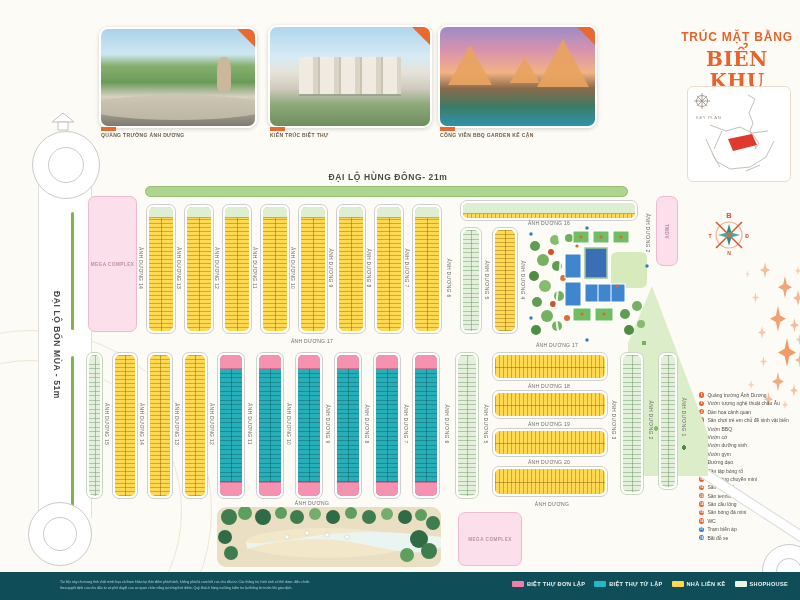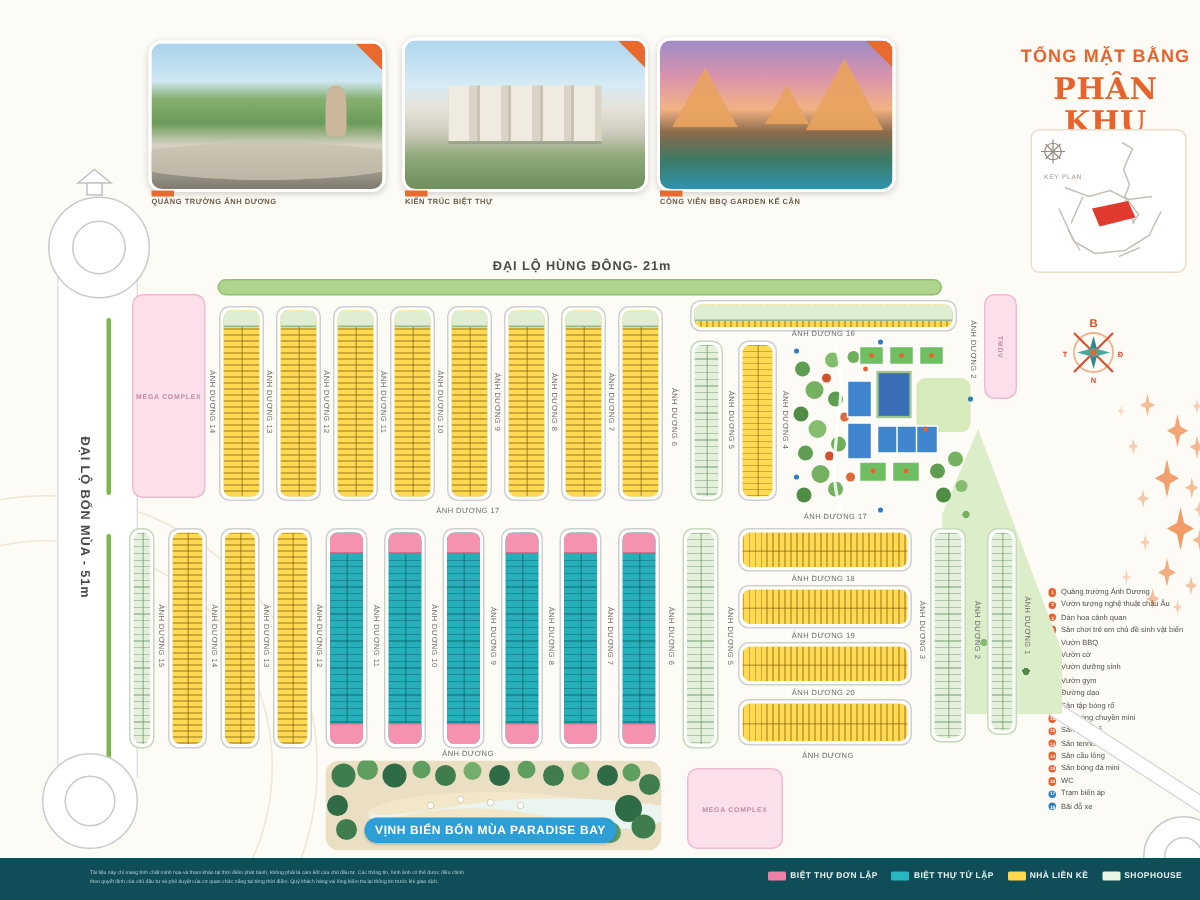--- a/index.html
+++ b/index.html
@@ -136,22 +136,22 @@
           <div class="ph-tent" style="left: 97px; top: 12px; width: 52px; height: 48px;"></div>
           <div class="ph-tent" style="left: 69.75px; top: 30px; width: 30px; height: 26px;"></div>
         </div>
         <div class="photo-tri"></div>
       </div>
       <div class="photo-dash" style="left: 440px; top: 127px;"></div>
       <div class="photo-cap" style="left: 440px; top: 132px;">CÔNG VIÊN BBQ GARDEN KẾ CẬN</div>
     </div>
 
   <div class="title-wrap">
-    <div class="title-small">TỔNG MẶT BẰNG</div>
-    <div class="title-big">PHÂN KHU</div>
+    <div class="title-small">TRÚC MẶT BẰNG</div>
+    <div class="title-big">BIỂN KHU</div>
     <div class="title-big">ÁNH DƯƠNG</div>
   </div>
 
   <div class="keyplan">
     <svg width="102" height="94" viewBox="0 0 102 94">
       <g stroke="#C6BFB6" stroke-width="1" fill="none">
         <path d="M60 8 l7 4 -6 14 4 10 -3 8 9 12 -4 6"></path>
         <path d="M22 38 l16 6 14 -4 12 6 16 -2"></path>
         <path d="M18 52 l10 22 14 8 20 -2 16 -10 8 -16"></path>
         <path d="M24 66 l8 14 m26 4 l14 -6"></path>
@@ -364,21 +364,20 @@
             <circle cx="14" cy="46" r="7" fill="#3F7D4F"></circle>
         </g>
         <g fill="#FFFFFF" stroke="#C9BFA3" stroke-width=".5">
           <circle cx="70" cy="30" r="2.2"></circle>
             <circle cx="90" cy="26" r="2.2"></circle>
             <circle cx="110" cy="28" r="2.2"></circle>
             <circle cx="130" cy="30" r="2.2"></circle>
         </g>
       </svg>
     </div>
-    <div class="bay-banner">VỊNH BIỂN BỐN MÙA PARADISE BAY</div>
   <div class="blk f-mega" style="left: 88px; top: 196px; width: 49px; height: 136px;">
         <div class="mega-label">MEGA COMPLEX</div>
       </div>
       <div class="blk f-yellow o-v" style="left: 146px; top: 204px; width: 30px; height: 130px;">
         <div class="fill">
           <div class="strip"></div>
         </div>
       </div>
       <div class="blk f-yellow o-v" style="left: 184px; top: 204px; width: 30px; height: 130px;">
         <div class="fill">

